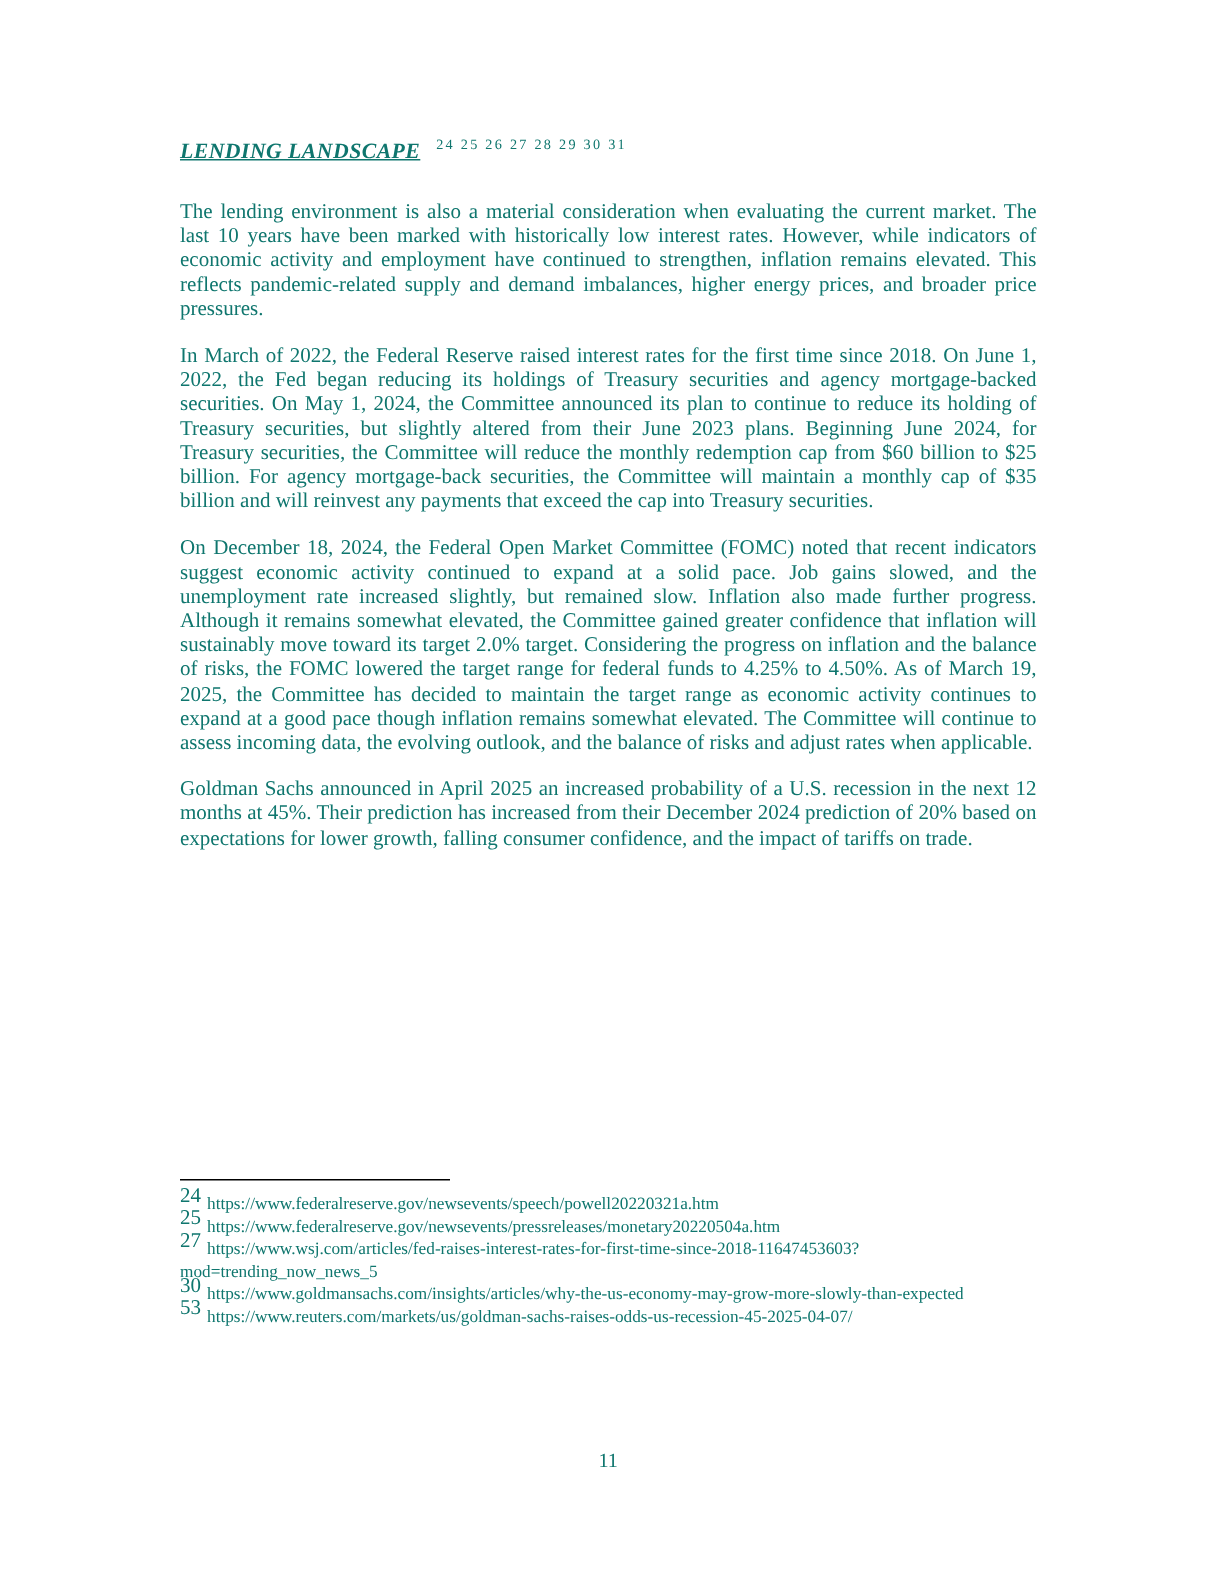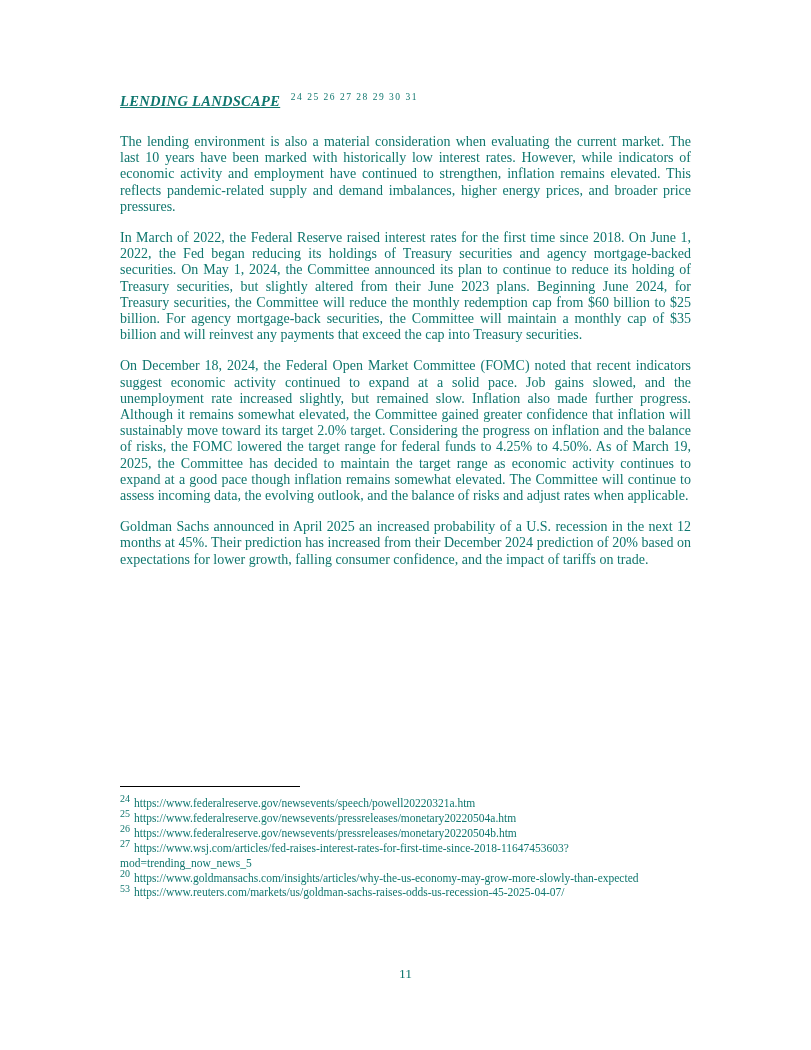--- a/index.html
+++ b/index.html
@@ -62,21 +62,21 @@
     border-top: 1px solid #000000;
     margin-bottom: 9px;
   }
   .footnote {
     font-size: 11.5px;
     line-height: 14.9px;
     overflow-wrap: break-word;
     word-wrap: break-word;
   }
   .footnote sup {
-    font-size: 10px;
+    font-size: 14px;
     line-height: 0;
     margin-right: 4px;
   }
   .page-number {
     position: absolute;
     left: 0;
     right: 0;
     top: 966px;
     text-align: center;
     font-size: 13.5px;
@@ -107,27 +107,24 @@
   <div class="footnotes">
     <div class="footnote-rule"></div>
 
     <div class="footnote">
       <sup>24</sup><span>https://www.federalreserve.gov/newsevents/speech/powell20220321a.htm</span>
     </div>
     <div class="footnote">
       <sup>25</sup><span>https://www.federalreserve.gov/newsevents/pressreleases/monetary20220504a.htm</span>
     </div>
     <div class="footnote">
-      <sup>26</sup><span>https://www.federalreserve.gov/newsevents/pressreleases/monetary20220504b.htm</span>
-    </div>
-    <div class="footnote">
       <sup>27</sup><span>https://www.wsj.com/articles/fed-raises-interest-rates-for-first-time-since-2018-11647453603?mod=trending_now_news_5</span>
     </div>
     <div class="footnote">
-      <sup>20</sup><span>https://www.goldmansachs.com/insights/articles/why-the-us-economy-may-grow-more-slowly-than-expected</span>
+      <sup>30</sup><span>https://www.goldmansachs.com/insights/articles/why-the-us-economy-may-grow-more-slowly-than-expected</span>
     </div>
     <div class="footnote">
       <sup>53</sup><span>https://www.reuters.com/markets/us/goldman-sachs-raises-odds-us-recession-45-2025-04-07/</span>
     </div>
   </div>
 
   <div class="page-number">11</div>
 
 </div>
 

